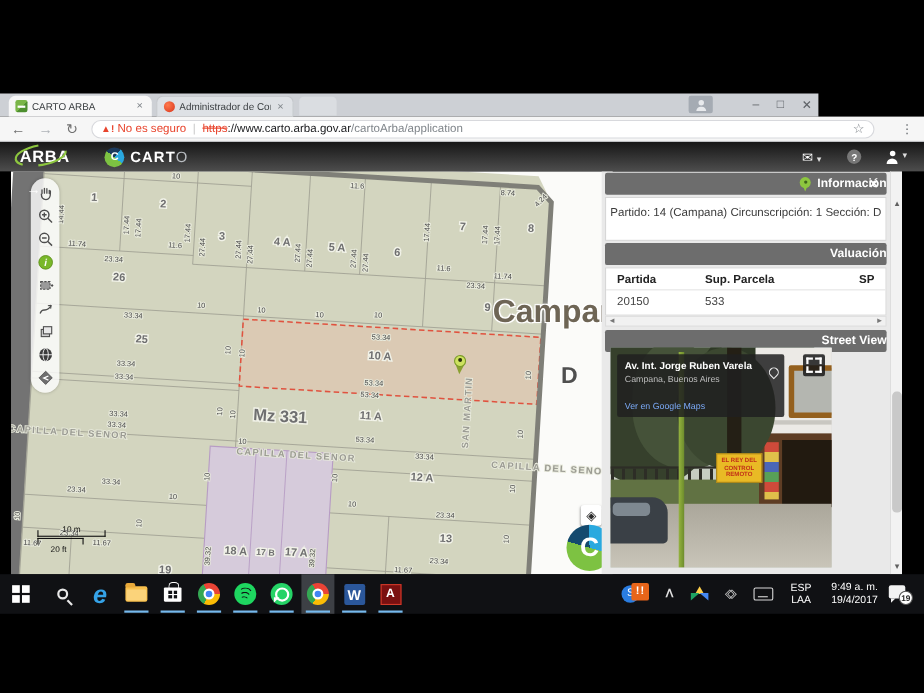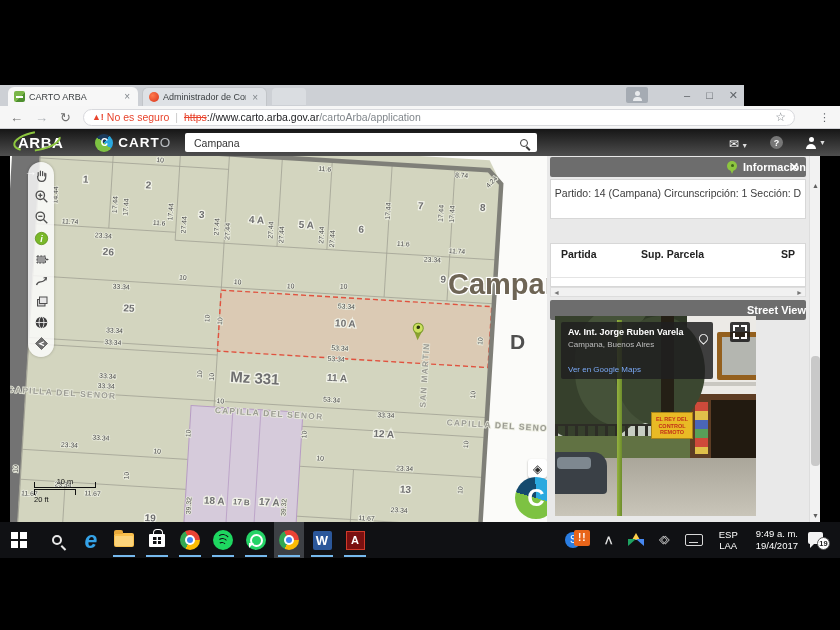--- a/index.html
+++ b/index.html
@@ -66,40 +66,40 @@
   .ibar{position:absolute;left:545px;top:162px;width:9px;height:27px;background:#0c0c0c}
 
   .collapse-arrow{position:absolute;left:14px;top:8px;color:#f2f2f2;font-size:13px;font-weight:bold}
   .mtoolbar{position:absolute;left:18px;top:6px;width:26px;padding:3px 0;background:rgba(252,252,252,.82);border-radius:13px;display:flex;flex-direction:column;align-items:center;box-shadow:0 0 3px rgba(0,0,0,.25)}
   .mtool{width:22px;height:21px;display:flex;align-items:center;justify-content:center}
 
   .scalebar{position:absolute;left:24px;top:326px;font-size:7px;color:#111}
   .sb-top{width:62px;height:6px;border:1.5px solid #111;border-top:none;text-align:center}
   .sb-toptxt{position:relative;top:-5px;background:transparent;font-size:7.5px}
   .sb-bot{width:42px;height:6px;border:1.5px solid #111;border-bottom:none;margin-top:1px}
-  .sb-bottxt{font-size:7.5px;}
+  .sb-bottxt{font-size:7.5px;margin-left:12px}
 
   .geobtn{position:absolute;left:518px;top:303px;width:19px;height:19px;background:#fff;border-radius:3px;box-shadow:0 1px 2px rgba(0,0,0,.35);display:flex;align-items:center;justify-content:center;color:#2b2b2b;font-size:12px}
   .cartomark{position:absolute;left:505px;top:321px;width:42px;height:42px;border-radius:50%;background:conic-gradient(from 160deg,#7dc242 0 35%,#144a6e 35% 55%,#2aa9df 55% 85%,#7dc242 85%);display:flex;align-items:center;justify-content:center}
   .cartomark span{color:#fff;font-weight:bold;font-size:24px;font-family:"Liberation Sans",sans-serif}
 
   
   .panel{position:relative;width:273px;height:366px;background:#e9e9e9}
   .pscroll{position:absolute;right:0;top:0;width:11px;height:366px;background:#f2f2f2;border-left:1px solid #ddd}
   .pscroll .arr{position:absolute;left:0;width:11px;height:12px;color:#606060;font-size:7px;text-align:center;line-height:12px}
   .pscroll .thumb{position:absolute;left:1px;top:200px;width:9px;height:110px;background:#c9c9c9;border-radius:4px}
   .sechdr{position:absolute;left:3px;width:256px;height:20px;background:#6d6d6d;border-radius:2px;color:#fff;font-weight:bold;font-size:11px;display:flex;align-items:center;justify-content:flex-end}
   .sechdr .x{position:absolute;right:7px;color:#fff;font-size:11px;font-weight:bold}
   .pin{width:10px;height:13px;margin-right:6px;position:relative}
   .pin .ball{position:absolute;left:0;top:0;width:10px;height:10px;border-radius:50%;background:#8dc63f}
   .pin .dot{position:absolute;left:3.5px;top:3.5px;width:3px;height:3px;border-radius:50%;background:#3e641a}
   .pin .tail{position:absolute;left:3px;top:8px;width:0;height:0;border-left:2px solid transparent;border-right:2px solid transparent;border-top:5px solid #8dc63f}
   .infocard{position:absolute;left:3px;top:23px;width:256px;height:40px;background:#fff;border:1px solid #d7d7d7;font-size:10.5px;color:#3c3c3c;text-align:center;padding-top:6px;line-height:14px}
   .valcard{position:absolute;left:3px;top:87px;width:256px;height:44px;background:#fff;border:1px solid #d7d7d7}
-  .vrow{display:flex;font-size:10.5px;padding:4px 10px 17px}
+  .vrow{display:flex;font-size:10.5px;padding:4px 10px 3px}
   .vrow.hdr{font-weight:bold;color:#222;border-bottom:1px solid #e4e4e4}
   .vrow.data{color:#444}
   .vc1{width:80px}.vc2{flex:1}.vc3{width:28px;text-align:right}
   .hscroll{position:absolute;left:3px;top:131px;width:256px;height:10px;background:#f1f1f1;border:1px solid #ddd;color:#777;font-size:7px}
   .hscroll .l{position:absolute;left:2px;top:1px}.hscroll .r{position:absolute;right:2px;top:1px}
 
   .svimg{position:absolute;left:8px;top:160px;width:201px;height:200px;overflow:hidden;background:linear-gradient(#ccd5d9,#cfd8dc 35%,#c6cdc2 55%)}
   .tree{position:absolute;border-radius:45%;}
   .svbuilding{position:absolute;left:132px;top:0;width:97px;height:145px;background:#dededa}
   .svb-top{position:absolute;left:0;top:0;width:100%;height:78px;background:#eceae6}
@@ -235,24 +235,20 @@
     <div class="arba">
       <svg width="52" height="25">
         <ellipse cx="25" cy="12" rx="23" ry="9" fill="none" stroke="#8dc63f" stroke-width="2" stroke-dasharray="30 14 34 100" transform="rotate(-10 25 12)"></ellipse>
       </svg>
       <span>ARBA</span>
     </div>
     <div class="cartologo">
       <span class="cglobe">C</span>
       <span class="cbold">CART</span>
       <span class="clight">O</span>
-    </div>
-    <div class="searchbox">
-      <input value="Campana" style="">
-      <span class="mag"></span>
     </div>
     <div class="hicons">
       <span><span class="envlp">✉</span><span class="caret">▼</span></span>
       <span class="qmark">?</span>
       <span style="display:flex;align-items:center">
           <span class="person">
             <i class="hd"></i>
             <i class="bd"></i>
           </span>
           <span class="caret">▼</span>
@@ -488,25 +484,33 @@
             <i class="ball"></i>
             <i class="dot"></i>
             <i class="tail"></i>
           </span>
         <span>Información</span>
         <span class="x">✕</span>
       </div>
       <div class="infocard">
         <div>Partido: 14 (Campana) Circunscripción: 1 Sección: D</div>
       </div>
+      <div class="sechdr" style="top:65px">
+        <span>Valuación</span>
+      </div>
       <div class="valcard">
         <div class="vrow hdr">
           <span class="vc1">Partida</span>
           <span class="vc2">Sup. Parcela</span>
           <span class="vc3">SP</span>
+        </div>
+        <div class="vrow data">
+          <span class="vc1">20150</span>
+          <span class="vc2">533</span>
+          <span class="vc3"></span>
         </div>
       </div>
       <div class="hscroll">
           <span class="l">◄</span>
           <span class="r">►</span>
         </div>
       <div class="sechdr" style="top:144px">
         <span>Street View</span>
       </div>
 

